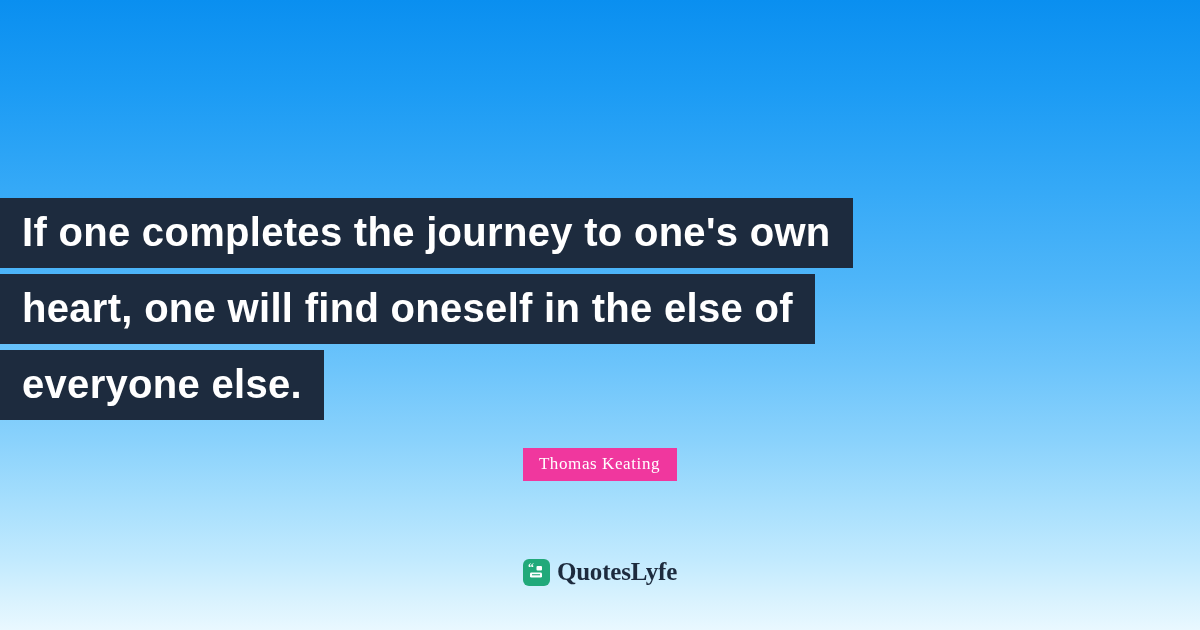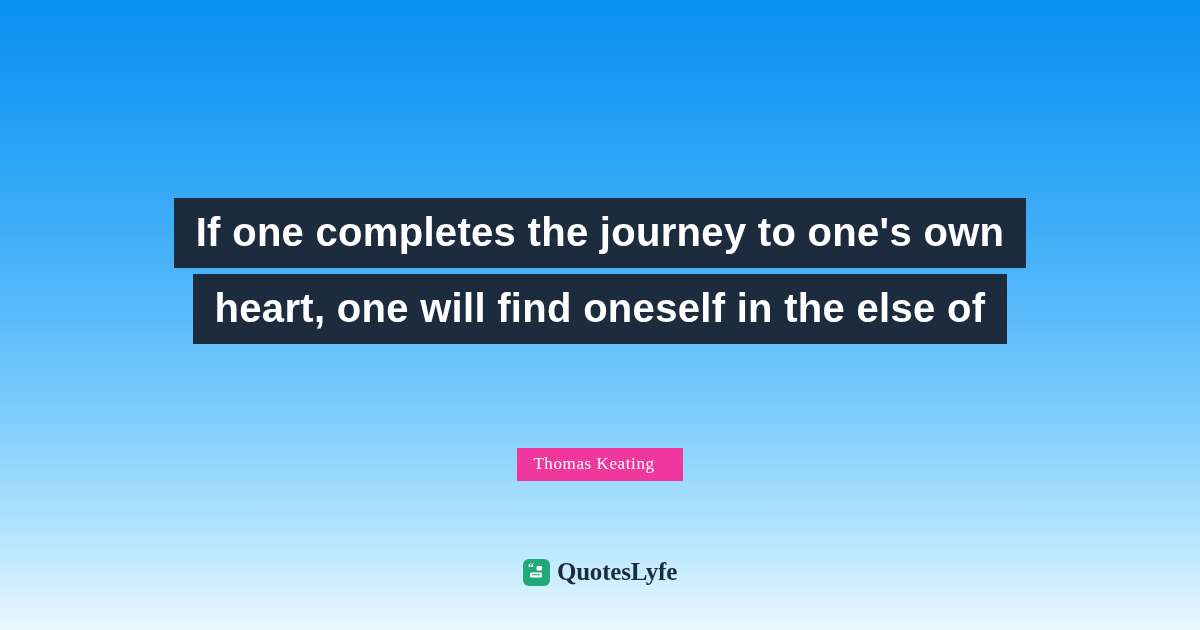--- a/index.html
+++ b/index.html
@@ -27,21 +27,21 @@
         #c2eafe 89%,
         #d8f2fe 95%,
         #e9f8ff 100%);
     overflow: hidden;
   }
   .quote-block {
     position: absolute;
     left: 0;
     right: 0;
     top: 198px;
-    text-align: center;
+    text-align: left;
   }
   .quote-line {
     display: block;
     margin: 0 auto 6px auto;
   }
   .quote-line span.txt {
     display: inline-block;
     background: #1d2b3e;
     color: #ffffff;
     font-family: "Liberation Sans", sans-serif;
@@ -59,21 +59,21 @@
     top: 448px;
     text-align: center;
   }
   .author-wrap .author {
     display: inline-block;
     background: #f0379e;
     color: #ffffff;
     font-family: "Liberation Serif", serif;
     font-size: 17px;
     letter-spacing: 0.6px;
-    padding: 6px 28px 7px 16px;
+    padding: 6px 17px 7px 16px;
     white-space: pre;
   }
   .brand {
     position: absolute;
     left: 0;
     right: 0;
     top: 558px;
     display: flex;
     align-items: center;
     justify-content: center;
@@ -104,20 +104,21 @@
   }
 </style>
 </head>
 <body>
 
 <div class="canvas">
 
   <div class="quote-block">
     <div class="quote-line"><span class="txt">If one completes the journey to one's own</span></div>
     <div class="quote-line"><span class="txt">heart, one will find oneself in the else of</span></div>
+    <div class="quote-line"><span class="txt">everyone else.</span></div>
   </div>
 
   <div class="author-wrap">
     <span class="author">Thomas Keating</span>
   </div>
 
   <div class="brand">
     <span class="brand-mark">
       <svg width="18" height="18" viewBox="0 0 18 18" aria-hidden="true">
         <text x="1" y="9" font-family="Liberation Serif, serif" font-size="12" font-weight="bold" fill="#ffffff">“</text>

